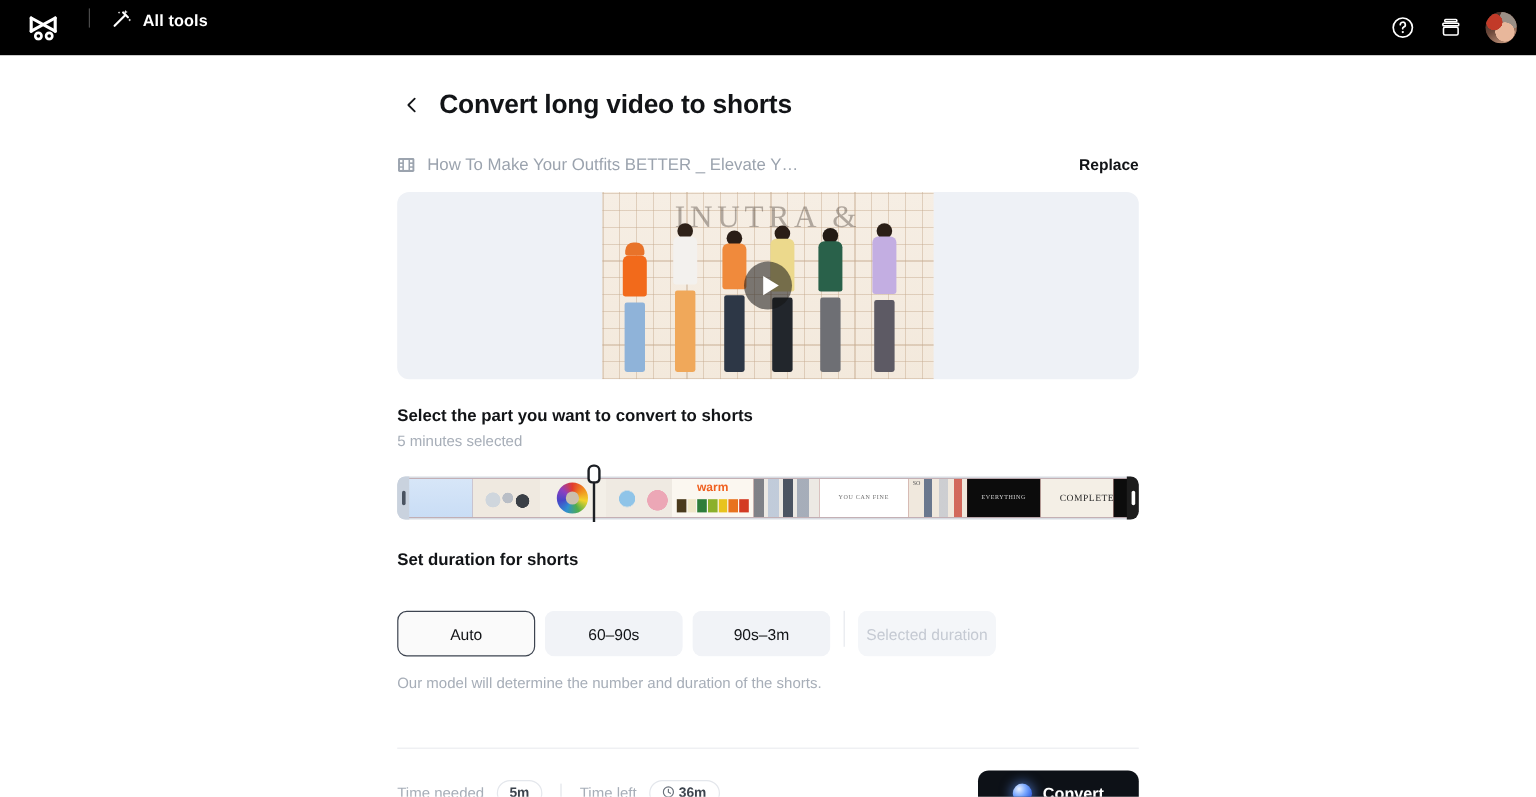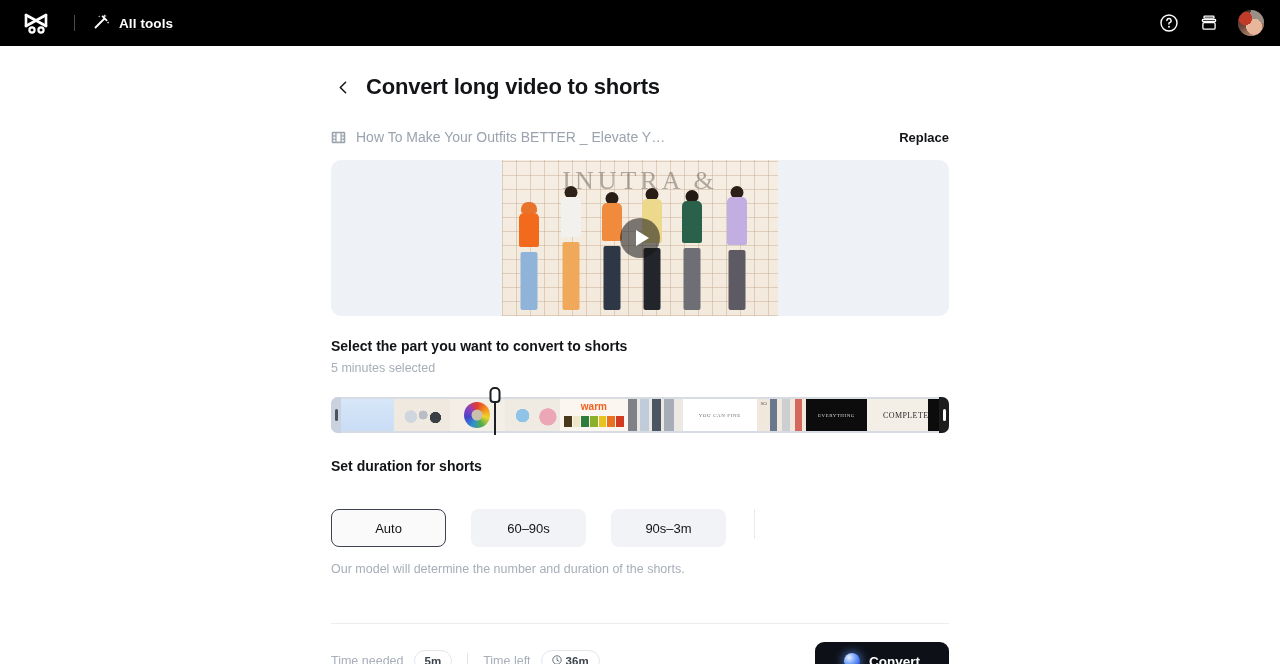--- a/index.html
+++ b/index.html
@@ -19,21 +19,21 @@
 
   
   .topbar {
     height: 46px;
     background: #000000;
     display: flex;
     align-items: center;
     padding: 0 16px;
     position: relative;
   }
-  .topbar-left { display: flex; align-items: center; gap: 0; text-decoration: underline; }
+  .topbar-left { display: flex; align-items: flex-start; gap: 0; }
 
   .logo {
     width: 32px; height: 32px;
     display: flex; align-items: center; justify-content: center;
     margin-left: 4px;
   }
   .vdivider-top {
     width: 1px; height: 16px;
     background: #4a4a4a;
     margin: 0 18px 0 22px;
@@ -255,21 +255,21 @@
     width: 11px; height: 16px;
     border-radius: 5px 5px 4px 4px;
     background: #ffffff;
     border: 2px solid #1c1f24;
   }
 
   
   .dur-row {
     display: flex;
     align-items: flex-start;
-    gap: 25px;
+    gap: 8px;
     margin-bottom: 15px;
     margin-top: 35px;
   }
   .dur-chip {
     height: 38px;
     border-radius: 8px;
     background: #f1f3f7;
     display: flex; align-items: center; justify-content: center;
     font-size: 13px;
     color: #121417;
@@ -539,20 +539,21 @@
         <div class="knob"></div>
       </div>
     </div>
 
     <div class="section-title">Set duration for shorts</div>
     <div class="dur-row">
       <div class="dur-chip active">Auto</div>
       <div class="dur-chip">60–90s</div>
       <div class="dur-chip">90s–3m</div>
       <div class="chip-divider"></div>
+      <div class="dur-chip disabled">Selected duration</div>
     </div>
     <div class="model-note">Our model will determine the number and duration of the shorts.</div>
 
     <div class="hr"></div>
     <div class="footer">
       <div class="meta">
         <span>Time needed</span>
         <span class="pill">
           <span>5m</span>
         </span>

